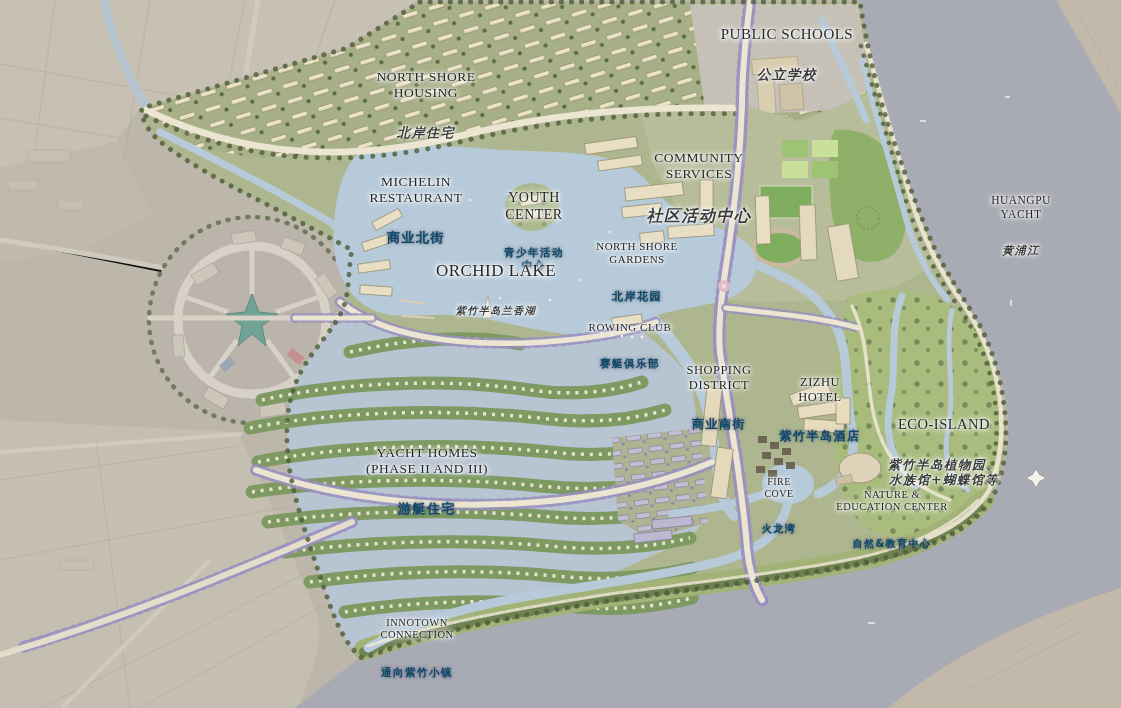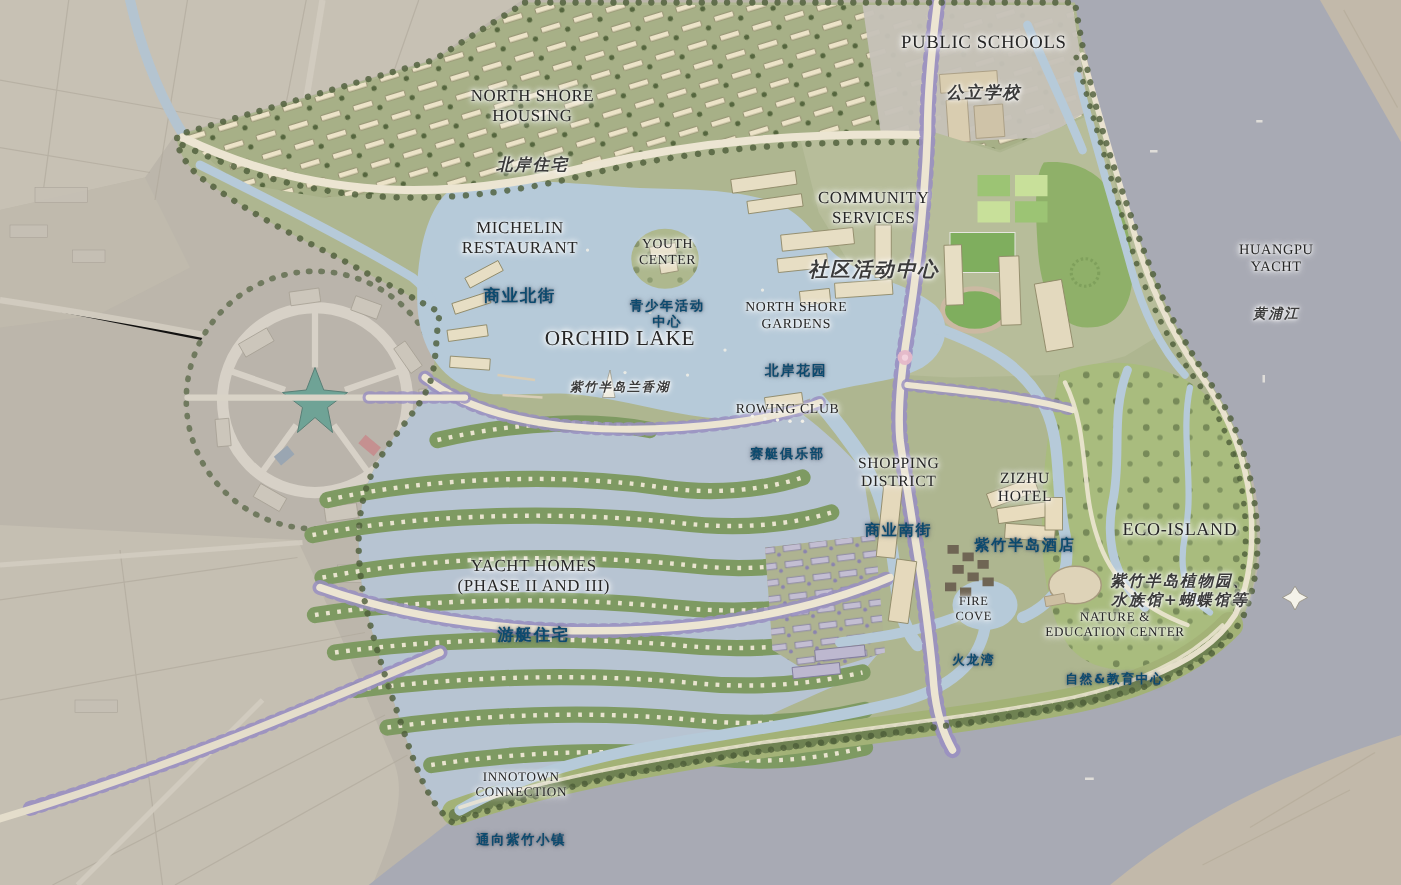--- a/index.html
+++ b/index.html
@@ -373,21 +373,21 @@
     <div class="zh zh-dark" style="font-size:13px">北岸住宅</div>
   </div>
 
   <div class="lbl" style="left:416px;top:154px;">
     <div class="en" style="font-size:13.5px">MICHELIN
 RESTAURANT</div>
     <div class="zh zh-light" style="font-size:13px">商业北街</div>
   </div>
 
   <div class="lbl" style="left:534px;top:169px;">
-    <div class="en" style="font-size:11px">YOUTH
+    <div class="en" style="font-size:14px">YOUTH
 CENTER</div>
     <div class="zh zh-light" style="font-size:10.5px">青少年活动
 中心</div>
   </div>
 
   <div class="lbl" style="left:699px;top:130px;">
     <div class="en" style="font-size:13.5px">COMMUNITY
 SERVICES</div>
     <div class="zh zh-dark" style="font-size:16px">社区活动中心</div>
   </div>

